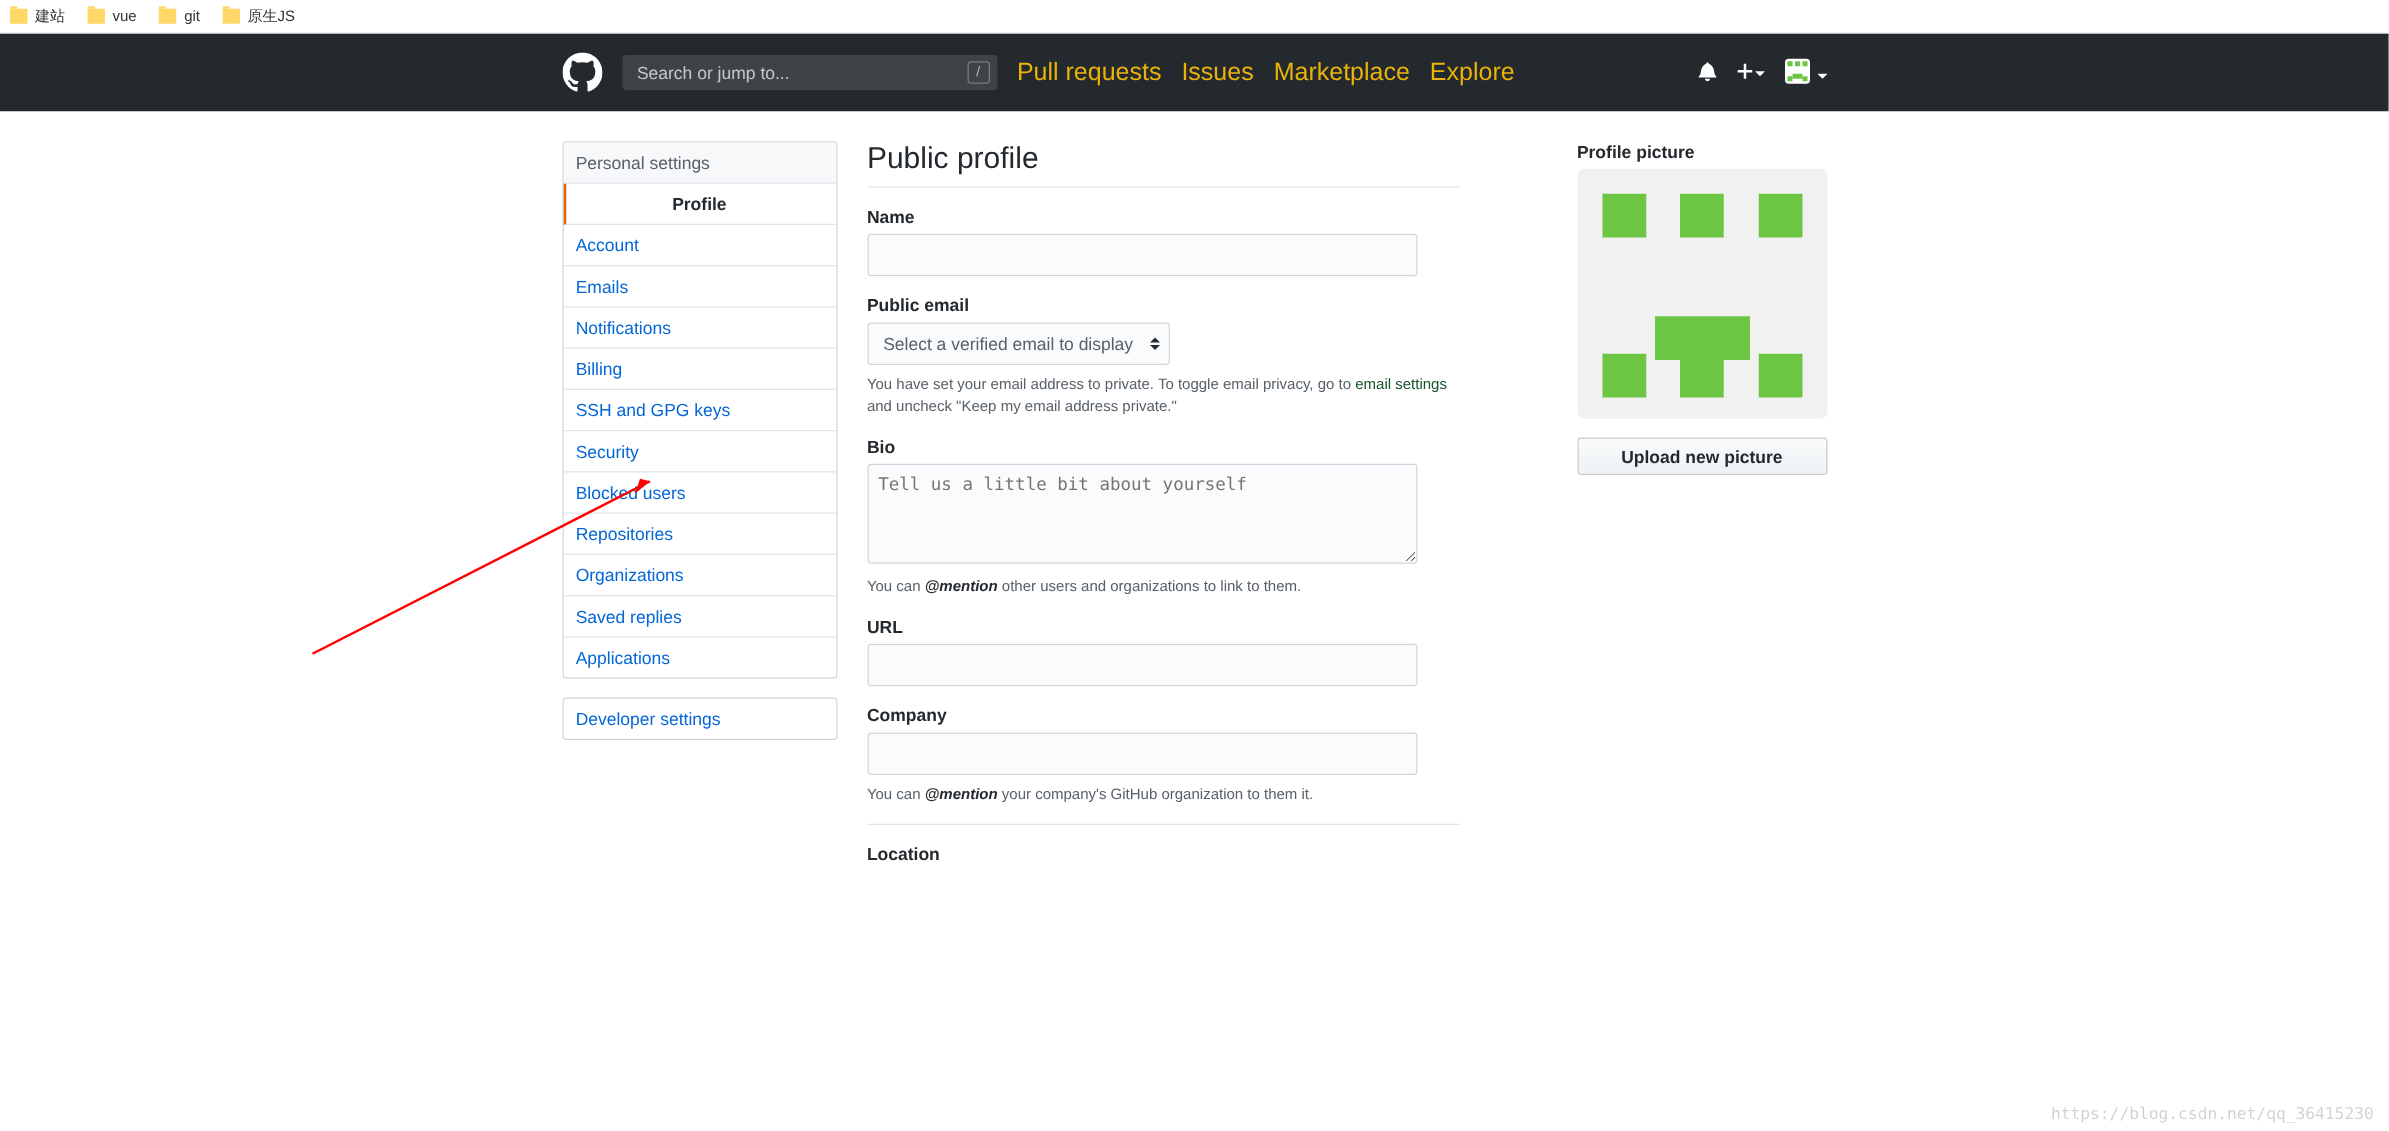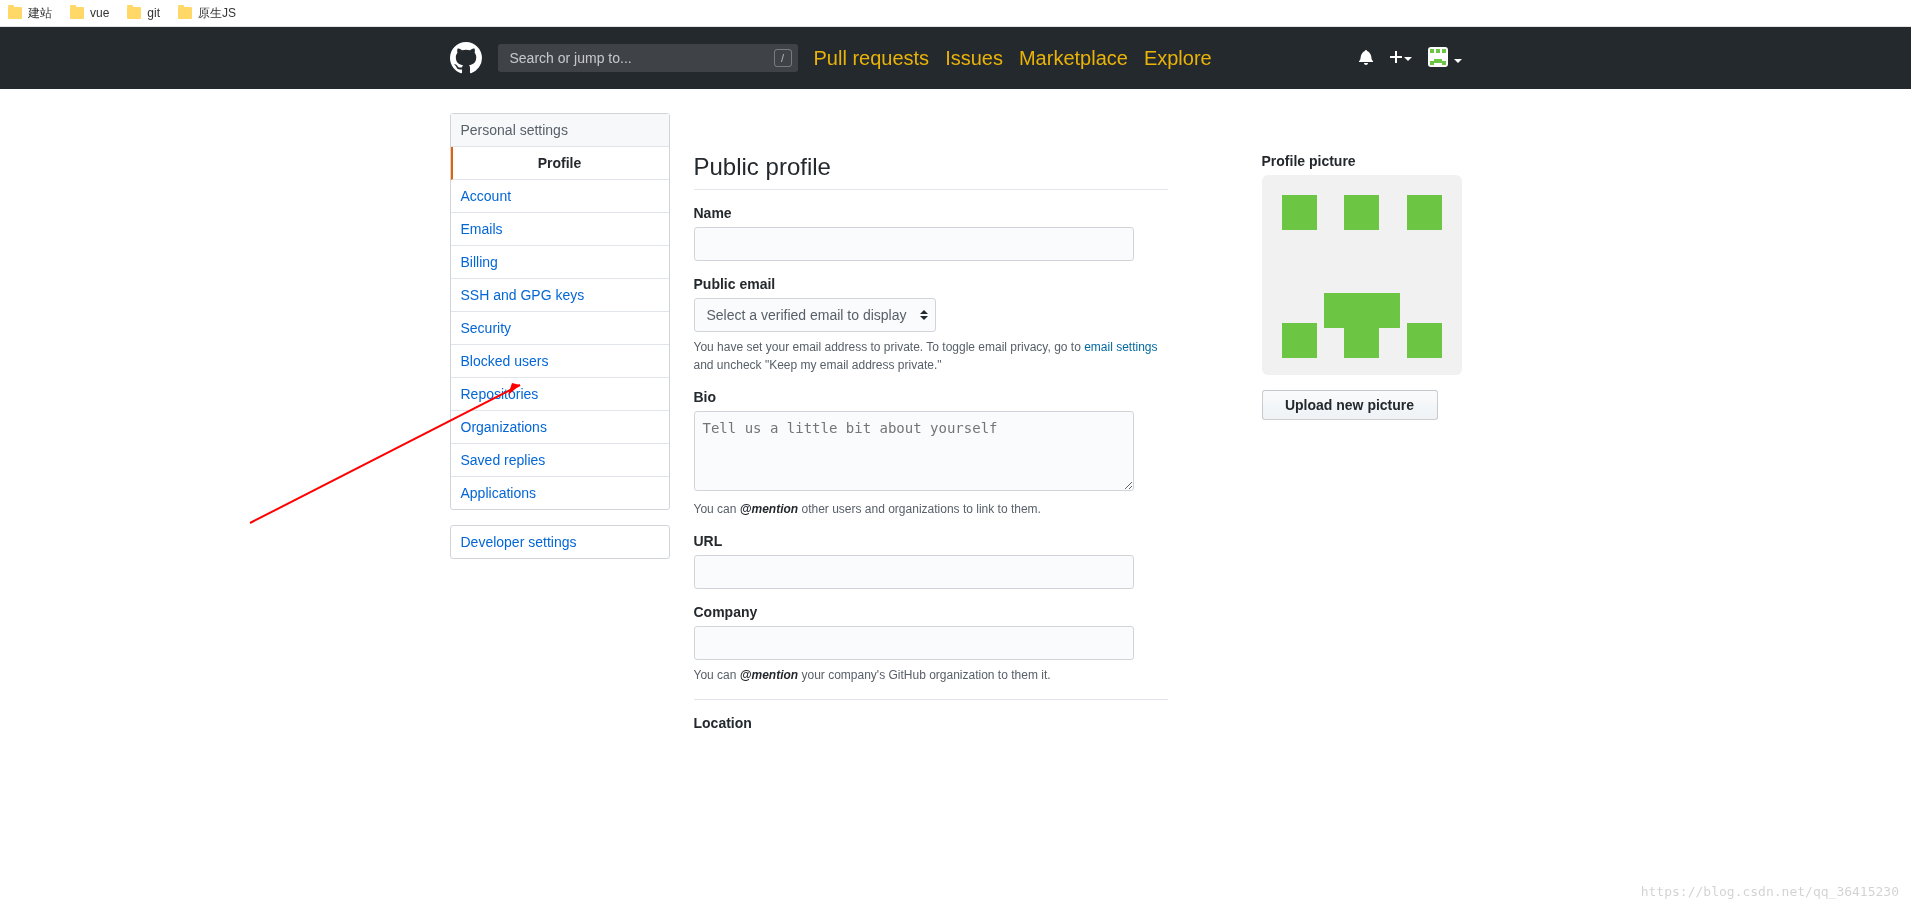--- a/index.html
+++ b/index.html
@@ -29,45 +29,45 @@
 
   
   .main-container { width: 1012px; margin: 24px auto 0; display: flex; gap: 24px; position:relative; }
   .sidebar { width: 220px; flex-shrink: 0; }
   .menu { border: 1px solid #d1d5da; border-radius: 3px; margin-bottom: 15px; }
   .menu-heading { padding: 8px 10px; background: #f6f8fa; font-size: 14px; font-weight: 400; color: #586069; border-bottom: 1px solid #e1e4e8; }
   .menu-item { display: block; padding: 8px 10px; font-size: 14px; color: #0366d6; text-decoration: none; border-bottom: 1px solid #e1e4e8; cursor:pointer; }
   .menu-item:last-child { border-bottom: none; }
   .menu-item.selected { color: #24292e; font-weight: 600; border-left: 2px solid #e36209; padding-left: 8px; cursor:default;text-align:center; }
 
-  .content { flex: 1; display: flex; gap: 44px; margin-top: 40px; }
+  .content { flex: 1; display: flex; gap: 44px; }
   .form-col { flex: 1; min-width: 0; max-width: 474px; }
   .picture-col { width: 200px; flex-shrink: 0; margin-left:auto; }
 
   .page-title { font-size: 24px; font-weight: 400; margin-bottom: 8px; padding-bottom: 8px; border-bottom: 1px solid #e1e4e8; }
 
   .form-group { margin: 15px 0; }
   .form-group dt label, .form-label { font-weight: 600; font-size: 14px; display:block; margin-bottom: 6px; }
   .form-control { width: 440px; max-width:100%; padding: 6px 8px; font-size: 14px; border: 1px solid #d1d5da; border-radius: 3px; background: #fafbfc; color: #24292e; line-height: 20px; min-height: 34px; }
   textarea.form-control { width: 440px; height: 80px; resize: vertical; }
   .note { font-size: 12px; color: #586069; margin-top: 6px; line-height: 1.5; }
-  .note a { color: #0369a1; text-decoration: none; }
+  .note a { color: #14532d; text-decoration: none; }
   .note strong { color: #24292e; font-weight:600;font-style:italic; }
 
   .select-wrap { position: relative; display: inline-block; }
   .form-select { padding: 6px 28px 6px 12px; font-size: 14px; border: 1px solid #d1d5da; border-radius: 3px; background: #fafbfc; color: #586069; appearance: none; min-height:34px; }
   .select-caret { position:absolute; right:8px; top:50%; transform:translateY(-50%); pointer-events:none; }
   .select-caret::before { content:""; display:block; width:0; height:0; border:4px solid transparent; border-bottom-color:#24292e; margin-bottom:2px; }
   .select-caret::after { content:""; display:block; width:0; height:0; border:4px solid transparent; border-top-color:#24292e; }
 
   hr.rule { border:none; border-top:1px solid #e1e4e8; margin: 15px 0; }
 
   .avatar-box { width: 200px; height: 200px; background: #f1f1f1; border-radius: 6px; position: relative; overflow:hidden; }
   .avatar-box .ap { position:absolute; background:#6cc644; }
-  .upload-btn { width: 176px; margin-top: 15px; padding: 6px 12px; font-size: 14px; font-weight:600; color:#24292e; background: linear-gradient(-180deg,#fafbfc,#eff3f6 90%); border: 1px solid rgba(27,31,35,.2); border-radius: 3px; cursor:pointer; }
+  .upload-btn { width: 200px; margin-top: 15px; padding: 6px 12px; font-size: 14px; font-weight:600; color:#24292e; background: linear-gradient(-180deg,#fafbfc,#eff3f6 90%); border: 1px solid rgba(27,31,35,.2); border-radius: 3px; cursor:pointer; }
 
   
   .red-arrow { position:absolute; left: -200px; top: 290px; width: 280px; height: 2px; pointer-events:none; }
   .red-arrow svg { overflow:visible; }
 
   .watermark { position: fixed; bottom: 6px; right: 12px; font-family: monospace; font-size: 13px; color: rgba(0,0,0,.18); pointer-events:none; }
 </style>
 </head>
 <body>
 
@@ -135,20 +135,21 @@
         <polygon points="270,-18 258,-8 262,-20" fill="#ff0000"></polygon>
       </svg>
   </div>
 
   <aside class="sidebar">
     <nav class="menu">
       <div class="menu-heading">Personal settings</div>
       <a class="menu-item selected">Profile</a>
       <a class="menu-item">Account</a>
       <a class="menu-item">Emails</a>
+      <a class="menu-item">Notifications</a>
       <a class="menu-item">Billing</a>
       <a class="menu-item">SSH and GPG keys</a>
       <a class="menu-item">Security</a>
       <a class="menu-item">Blocked users</a>
       <a class="menu-item">Repositories</a>
       <a class="menu-item">Organizations</a>
       <a class="menu-item">Saved replies</a>
       <a class="menu-item">Applications</a>
     </nav>
     <nav class="menu">

